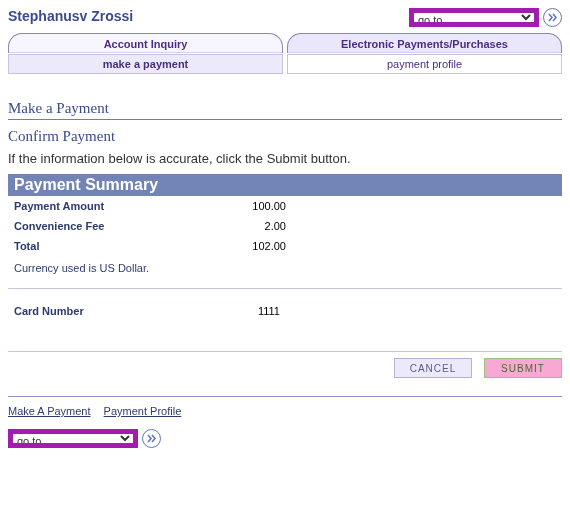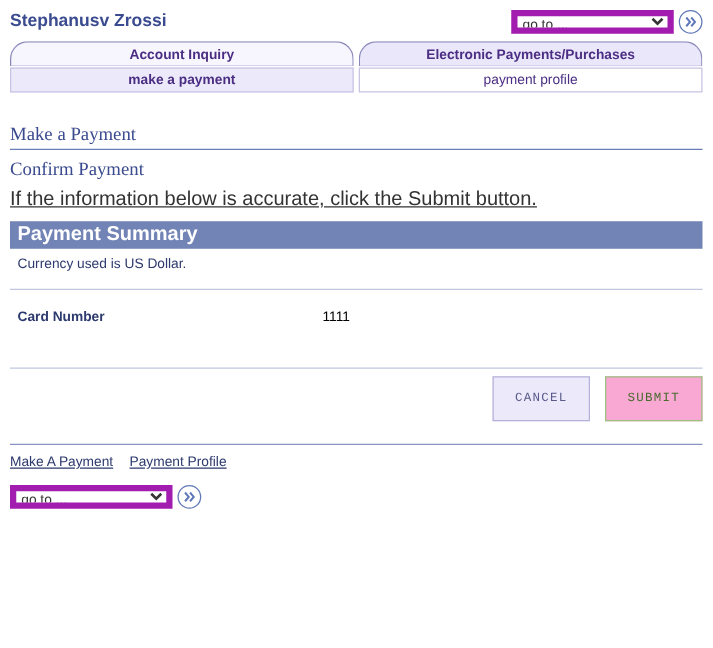--- a/index.html
+++ b/index.html
@@ -105,22 +105,21 @@
   }
   .section-title {
     color: #3b4b8f;
     font-size: 15px;
     margin: 6px 0 6px 0;
     font-family: Liberation Serif, serif;
   }
   .instruction {
     color: #333;
     margin: 4px 0 8px 0;
-    font-size : 16px;
-    text-decoration: underline;
+    font-size : 13px;
   }
   .summary-header {
     background: #7283b5;
     color: #fff;
     font-weight: bold;
     font-size: 16px;
     padding: 2px 6px;
   }
   .summary-table {
     width: 100%;
@@ -153,26 +152,26 @@
   .card-row .value { width:100px; text-align:right; color:#000; }
 
   .button-row {
     display: flex;
     justify-content: flex-end;
     gap: 12px;
     margin: 6px 0 18px;
   }
   .btn {
     min-width: 78px;
-    height: 36px;
+    height: 20px;
     font-size: 10px;
     letter-spacing: 1px;
     border: 1px solid;
     cursor: pointer;
-    font-family: Liberation Mono, monospace;
+    font-family: Liberation Sans, sans-serif;
     display:flex; align-items:center; justify-content:center;
   }
   .btn-cancel {
     background: #eceafa;
     color: #5a5a8a;
     border-color: #b5b1d8;
   }
   .btn-submit {
     background: #f9a8d4;
     color: #4a6b2e;
@@ -235,20 +234,39 @@
   </div>
 </div>
 
 <div class="content">
   <h2 class="page-title">Make a Payment</h2>
   <div class="section-title">Confirm Payment</div>
   <div class="instruction">If the information below is accurate, click the Submit button.</div>
 
   <div class="summary-header">Payment Summary</div>
 
+  <table class="summary-table">
+    <tbody>
+        <tr>
+      <td class="label">Payment Amount</td>
+      <td class="value">100.00</td>
+      <td></td>
+    </tr>
+    <tr>
+      <td class="label">Convenience Fee</td>
+      <td class="value">2.00</td>
+      <td></td>
+    </tr>
+    <tr>
+      <td class="label">Total</td>
+      <td class="value">102.00</td>
+      <td></td>
+    </tr>
+  </tbody>
+    </table>
 
   <div class="currency-note">Currency used is US Dollar.</div>
 
   <hr class="divider">
 
   <div class="card-row">
     <div class="label">Card Number</div>
     <div class="value">1111</div>
   </div>
 

